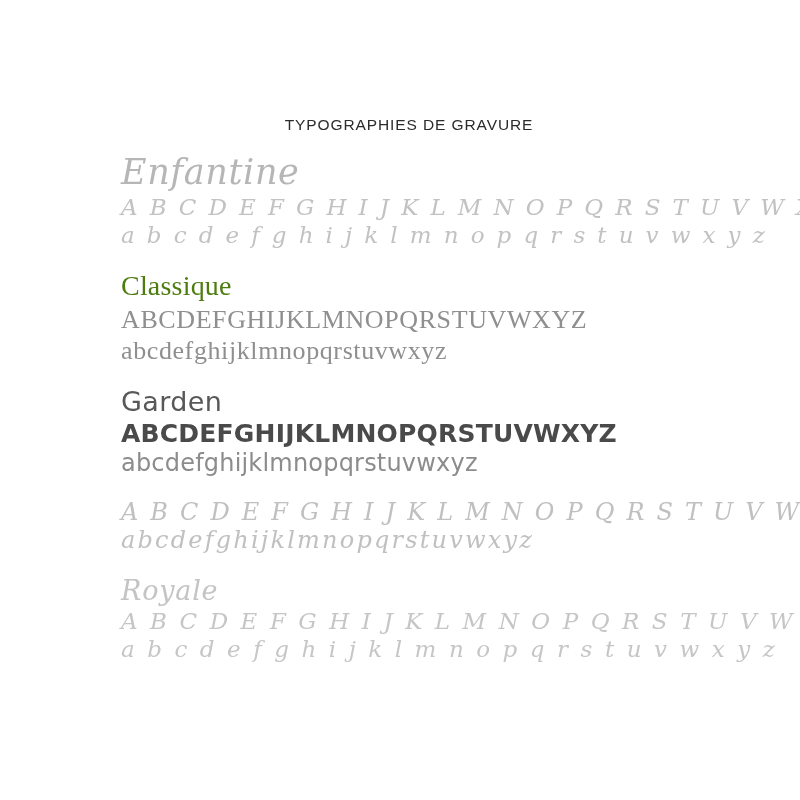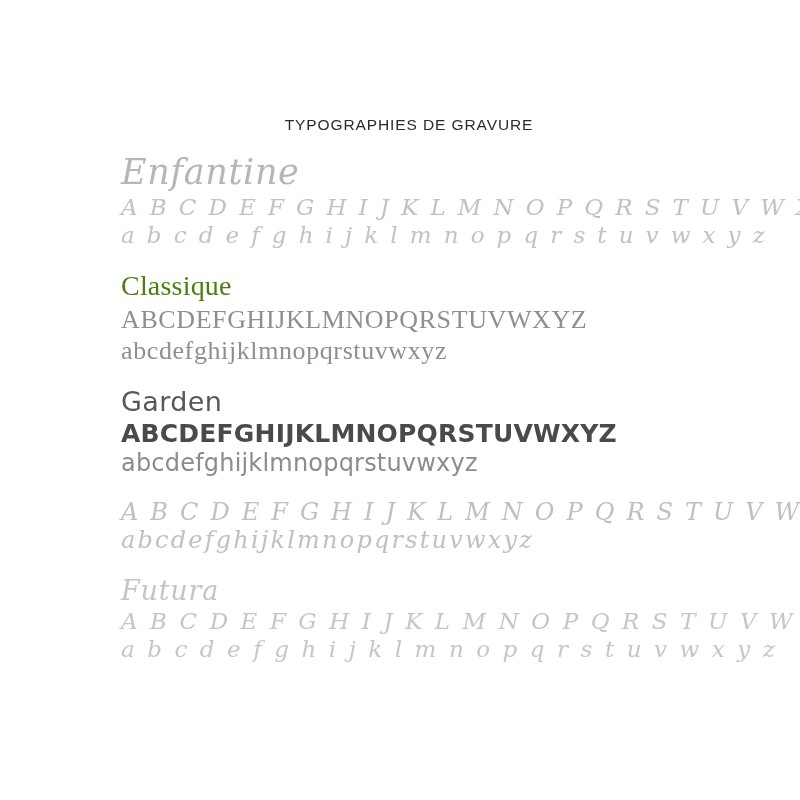--- a/index.html
+++ b/index.html
@@ -180,20 +180,20 @@
         <div class="spec-upper">ABCDEFGHIJKLMNOPQRSTUVWXYZ</div>
         <div class="spec-lower">abcdefghijklmnopqrstuvwxyz</div>
       </div>
 
       <div class="specimen sp-garden">
         <div class="spec-upper">A B C D E F G H I J K L M N O P Q R S T U V W X Y Z</div>
         <div class="spec-lower">abcdefghijklmnopqrstuvwxyz</div>
       </div>
 
       <div class="specimen sp-royale">
-        <div class="spec-name">Futura</div>
+        <div class="spec-name">Royale</div>
         <div class="spec-upper">A B C D E F G H I J K L M N O P Q R S T U V W X Y Z</div>
         <div class="spec-lower">a b c d e f g h i j k l m n o p q r s t u v w x y z</div>
       </div>
 
     </div>
   </div>
 </div>
 
 </body></html>

